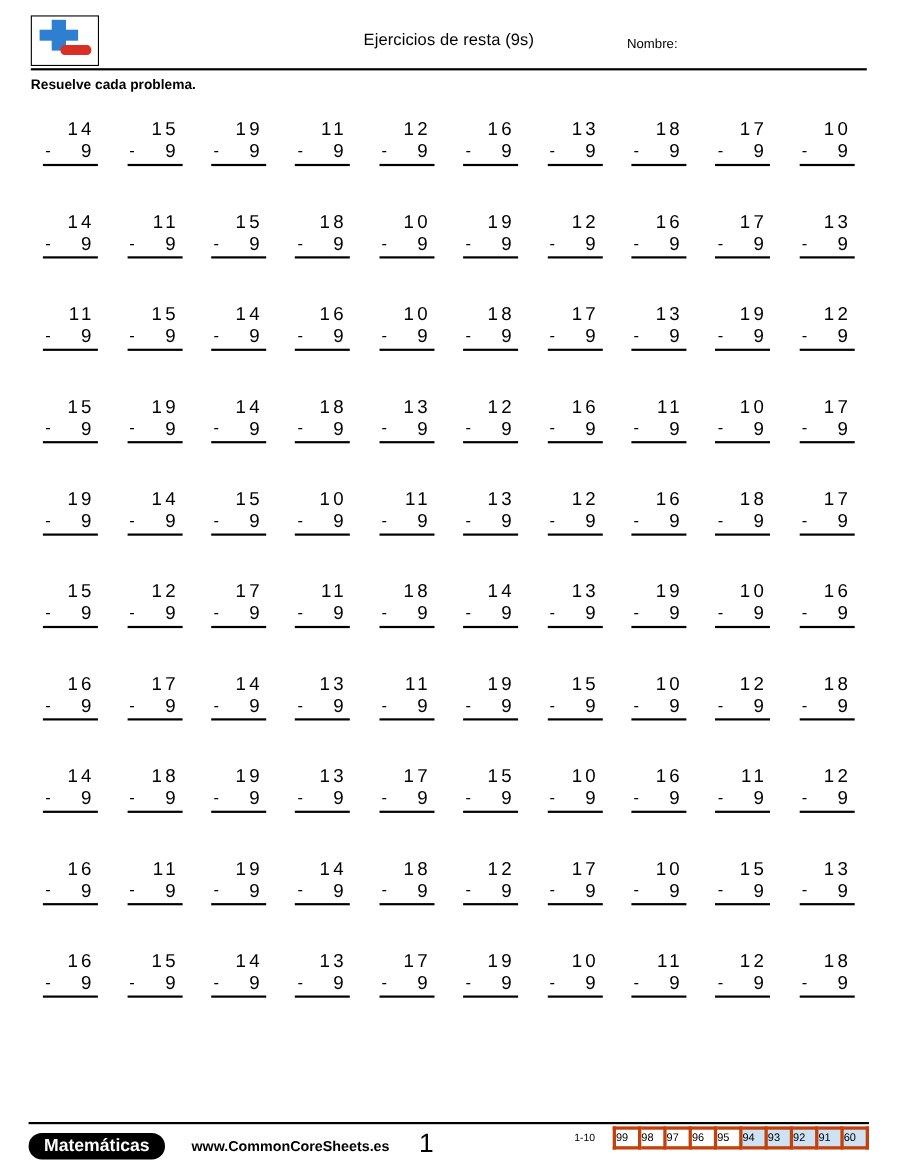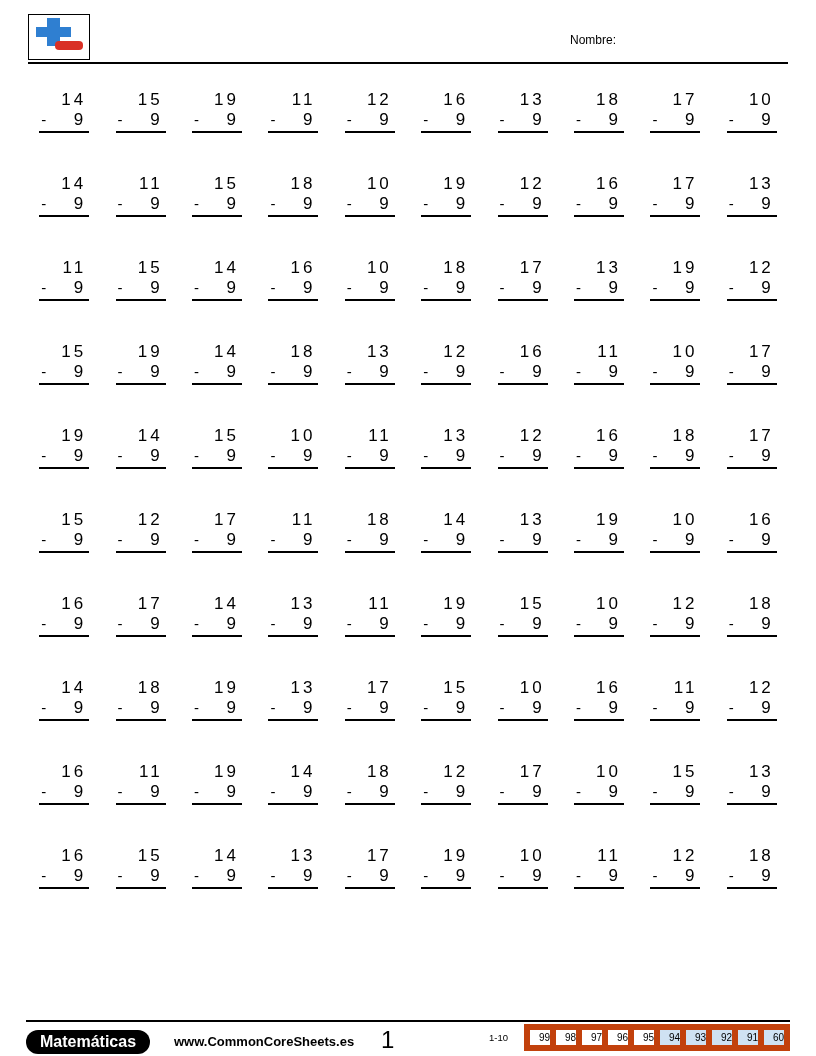--- a/index.html
+++ b/index.html
@@ -145,24 +145,24 @@
     font-size: 24px;
   }
   .answer-key {
     position: absolute;
     right: 0;
     top: 4px;
     border-collapse: collapse;
     font-size: 10px;
   }
   .answer-key td {
-    border: 6px solid #c2410c;
+    border: 3px solid #c2410c;
     width: 20px;
     height: 15px;
-    text-align: right;
+    text-align: left;
     padding: 0;
     background: #fff;
   }
   .answer-key td.rowlab {
     border: none;
     width: 34px;
     font-size: 9.5px;
     text-align: right;
     padding-right: 16px;
     background: transparent;
@@ -177,24 +177,26 @@
 <div class="page">
 
   <div class="header">
     <div class="logo">
       <svg width="60" height="44" viewBox="0 0 60 44">
         <rect x="18" y="3" width="13" height="28" fill="#2f7fd1"></rect>
         <rect x="7" y="12" width="35" height="10" fill="#2f7fd1"></rect>
         <rect x="26" y="26" width="28" height="9" rx="4" fill="#d93025"></rect>
       </svg>
     </div>
+    <div class="title">Ejercicios de resta (9s)</div>
     <div class="name-label">Nombre:</div>
     <div class="header-rule"></div>
   </div>
 
+  <div class="instructions">Resuelve cada problema.</div>
 
   <div class="grid">
       <div class="prob">
         <div class="prob-inner">
           <div class="top-num">14</div>
           <div class="bot-row">
             <span class="op">-</span>
             <span class="bot-num">9</span>
           </div>
         </div>

